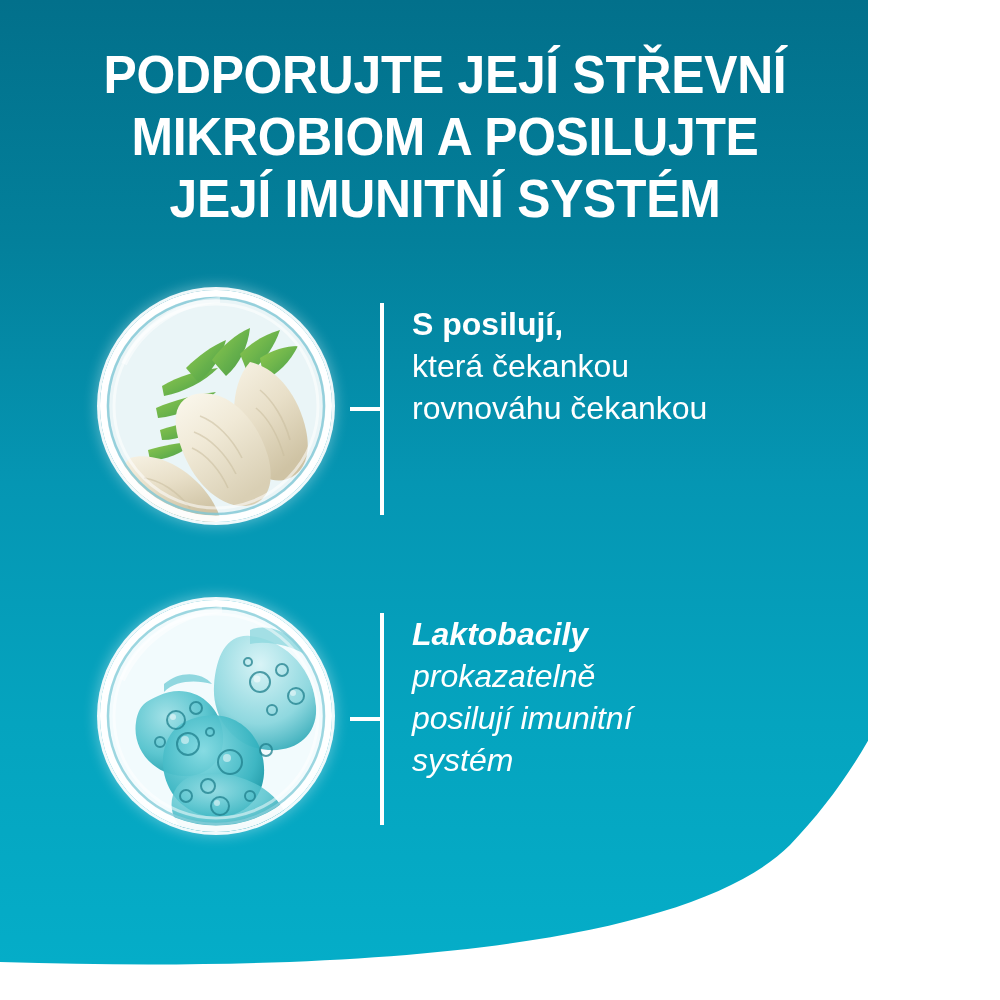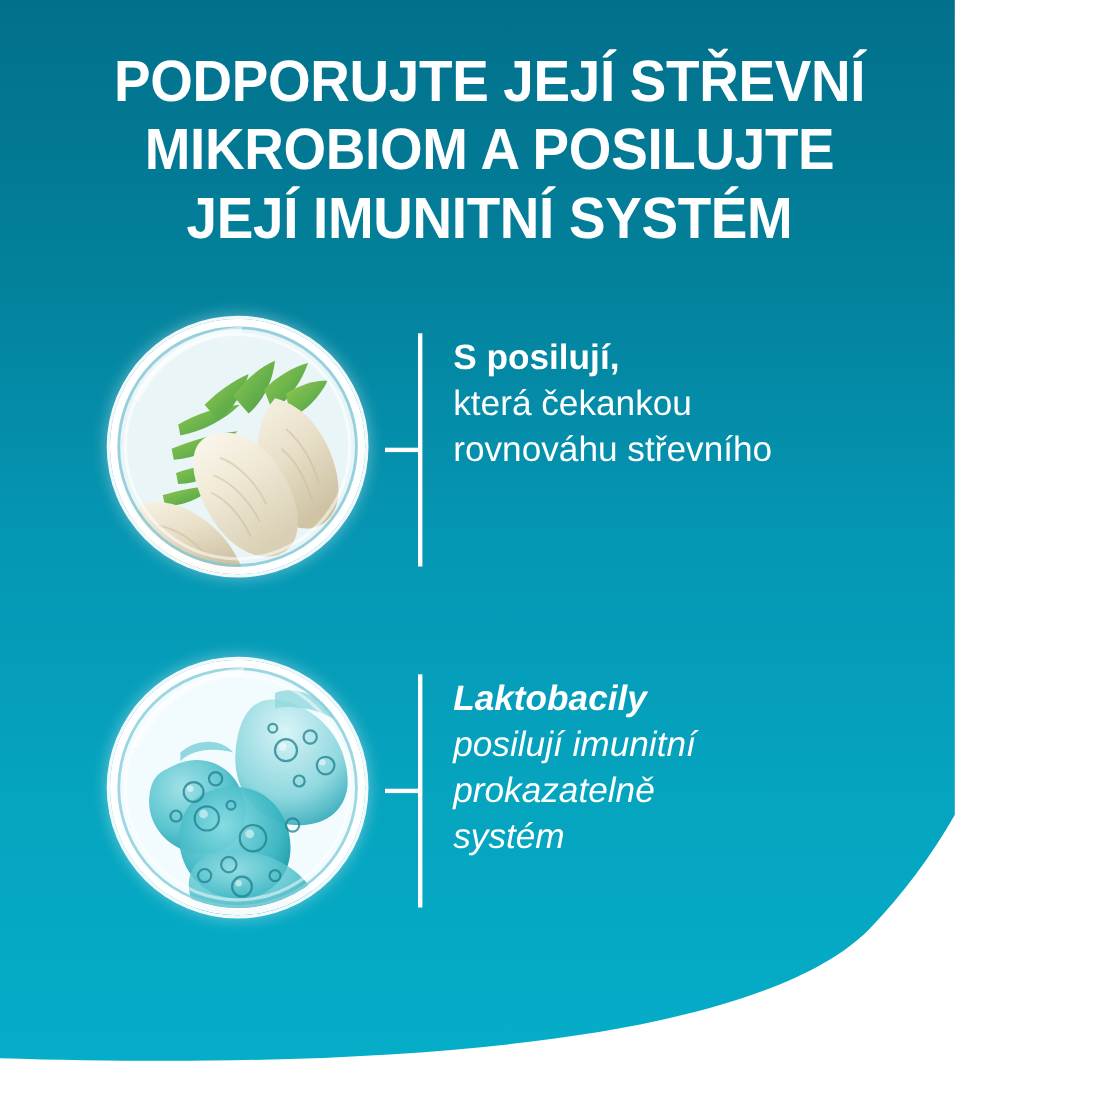--- a/index.html
+++ b/index.html
@@ -226,21 +226,21 @@
     </div>
 
     <div class="connector">
       <span class="v-line"></span>
       <span class="h-tick"></span>
     </div>
 
     <div class="feature-text">
       <span class="ft-line lead">S posilují,</span>
       <span class="ft-line body">která čekankou</span>
-      <span class="ft-line body">rovnováhu střevního</span>
+      <span class="ft-line body">rovnováhu čekankou</span>
     </div>
   </div>
 
   <div class="feature feature-2">
 
     <div class="media">
       <svg viewBox="0 0 232 232">
         <circle cx="116" cy="116" r="116" fill="url(#dishGlass2)"></circle>
         <circle cx="116" cy="116" r="110" fill="#f2fbfd"></circle>
 
@@ -289,19 +289,19 @@
       </svg>
     </div>
 
     <div class="connector">
       <span class="v-line"></span>
       <span class="h-tick"></span>
     </div>
 
     <div class="feature-text">
       <span class="ft-line lead">Laktobacily</span>
+      <span class="ft-line body">prokazatelně</span>
       <span class="ft-line body">posilují imunitní</span>
-      <span class="ft-line body">prokazatelně</span>
       <span class="ft-line body">systém</span>
     </div>
   </div>
 
 </div>
 
 </body></html>

